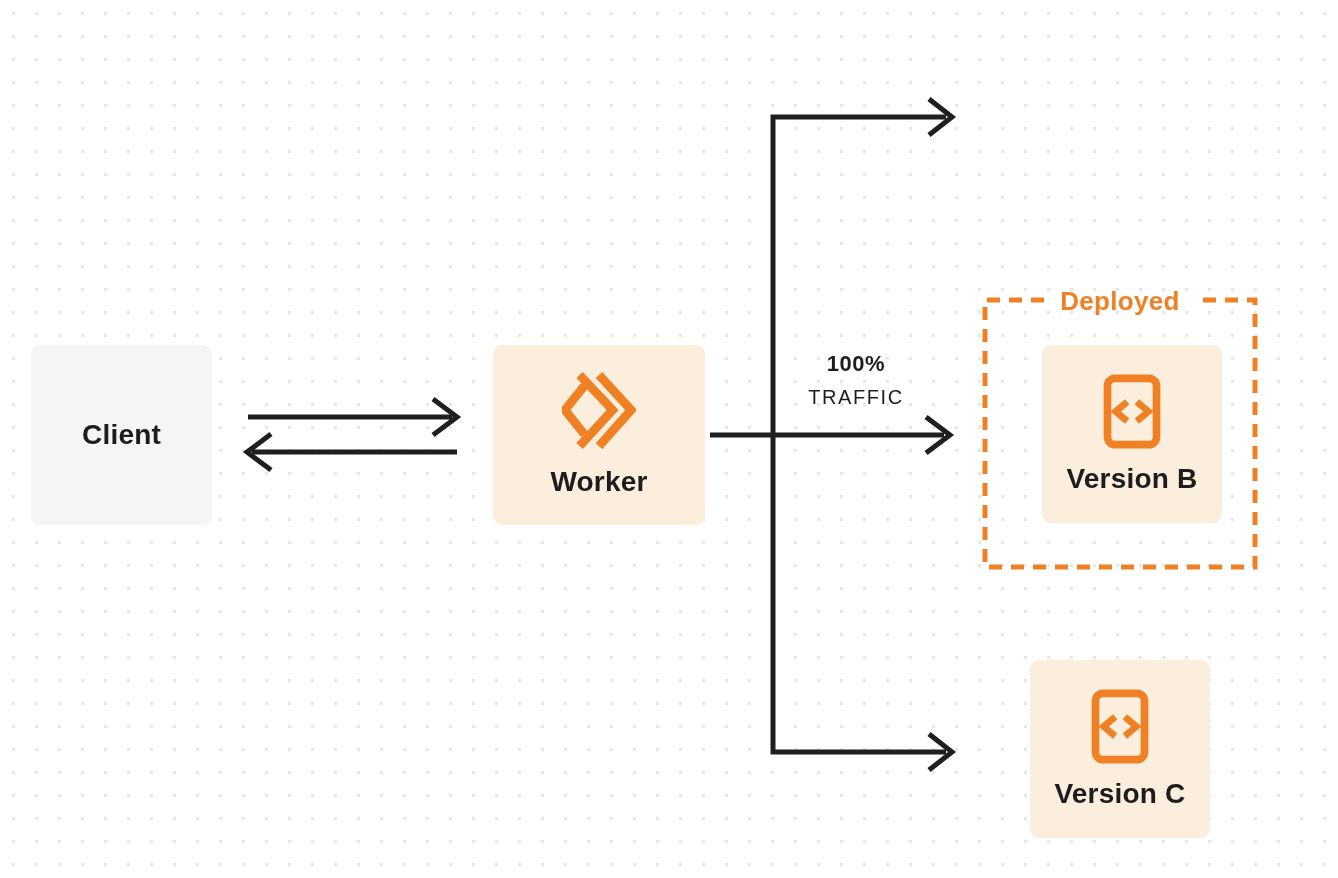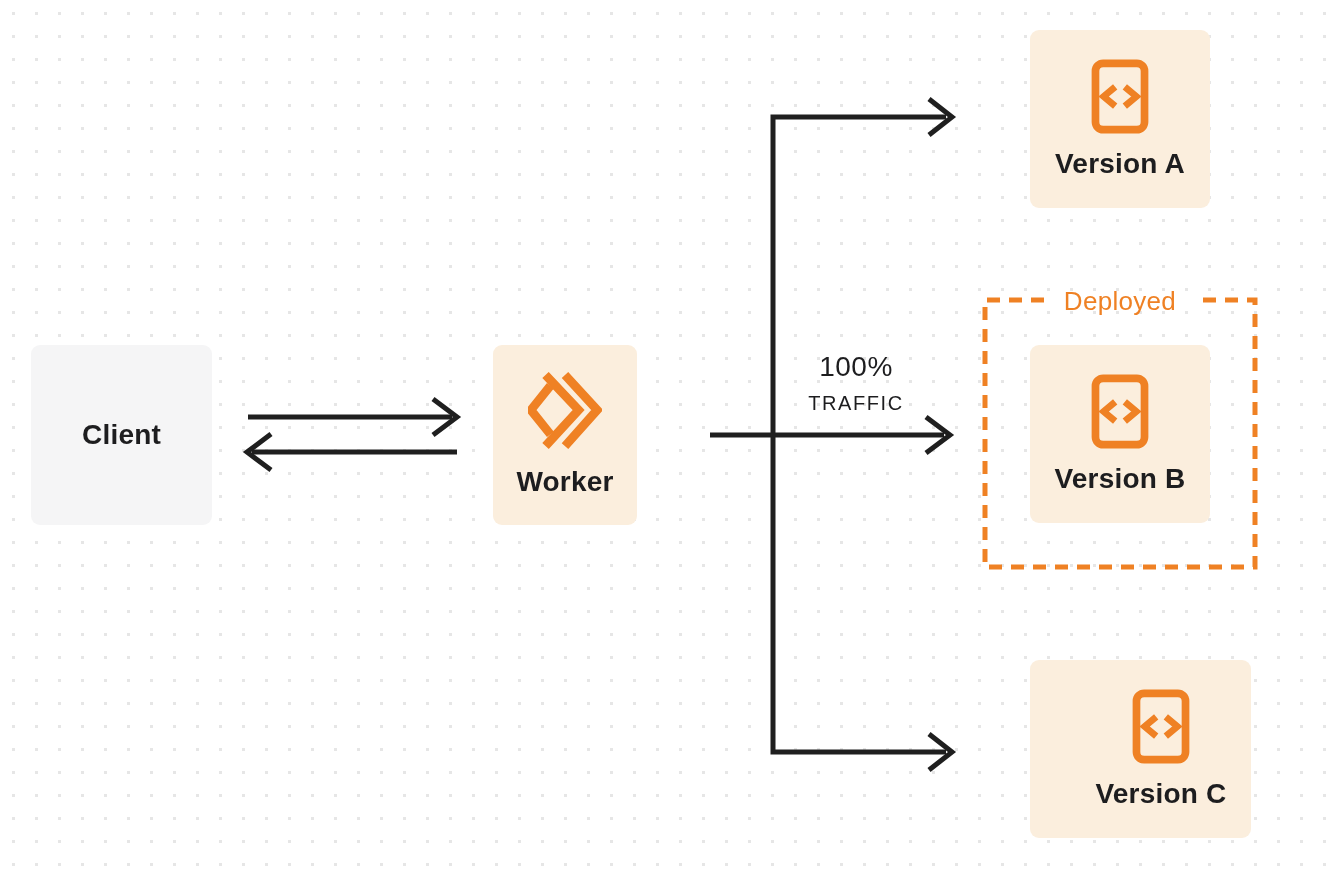--- a/index.html
+++ b/index.html
@@ -34,57 +34,57 @@
   }
   .node-gray  { background: #f5f5f6; align-items: center; }
   .node-cream { background: #fbeedd; }
   .node-label {
     font-size: 28px;
     font-weight: 700;
     color: #1d1d1f;
     letter-spacing: 0.2px;
   }
   .client-box  { left: 31px;  top: 345px; width: 181px; height: 180px; }
-  .worker-box  { left: 493px; top: 345px; width: 144px; height: 180px; }
+  .worker-box  { left: 493px; top: 345px; width: 212px; height: 180px; }
   .worker-box .icon-wrap { margin-bottom: 16px; }
   .version-box { left: 1030px; width: 180px; height: 178px; }
   .version-a { top: 30px; }
-  .version-b { top: 345px; }
-  .version-c { top: 660px; padding-left: 41px; }
+  .version-b { top: 345px; margin-left: 12px; }
+  .version-c { top: 660px; }
   .version-box .icon-wrap { margin-bottom: 14px; }
   .icon-wrap { line-height: 0; }
   .traffic-label {
     position: absolute;
     left: 856px;
     top: 351px;
     transform: translateX(-50%);
     text-align: center;
     color: #1d1d1f;
     white-space: nowrap;
   }
   .traffic-line1 {
     display: block;
-    font-size: 28px;
-    font-weight: 400;
+    font-size: 22px;
+    font-weight: 700;
     letter-spacing: 0.5px;
   }
   .traffic-line2 {
     display: block;
     margin-top: 9px;
     font-size: 20px;
     font-weight: 400;
     letter-spacing: 1.6px;
   }
   .deployed-label {
     position: absolute;
     left: 1120px;
     top: 301px;
     transform: translate(-50%, -50%);
     font-size: 26px;
-    font-weight: 400;
+    font-weight: 700;
     color: #ef8124;
     letter-spacing: 0.3px;
     white-space: nowrap;
     text-align: right;
   }
 </style>
 </head>
 <body>
 
 <div class="canvas">
@@ -119,30 +119,20 @@
     <span class="icon-wrap">
       <svg width="74" height="78" viewBox="0 0 76 80" fill="none">
         <path d="M23 14 L3 39 L23 64" stroke="#ef8124" stroke-width="9"></path>
         <path d="M18 3 L52 39 L18 76" stroke="#ef8124" stroke-width="9"></path>
         <path d="M38 3 L71 39 L38 76" stroke="#ef8124" stroke-width="9"></path>
       </svg>
     </span>
     <span class="node-label">Worker</span>
   </div>
 
-  <div class="node node-cream version-box version-a">
-    <span class="icon-wrap">
-      <svg width="58" height="75" viewBox="0 0 60 78">
-        <rect x="4.5" y="4.5" width="51" height="69" rx="8" fill="none" stroke="#ef8124" stroke-width="8"></rect>
-        <path d="M25 29 L13 39 L25 49" fill="none" stroke="#ef8124" stroke-width="7" stroke-linejoin="miter"></path>
-        <path d="M35 29 L47 39 L35 49" fill="none" stroke="#ef8124" stroke-width="7" stroke-linejoin="miter"></path>
-      </svg>
-    </span>
-    <span class="node-label">Version A</span>
-  </div>
 
   <div class="node node-cream version-box version-b">
     <span class="icon-wrap">
       <svg width="58" height="75" viewBox="0 0 60 78">
         <rect x="4.5" y="4.5" width="51" height="69" rx="8" fill="none" stroke="#ef8124" stroke-width="8"></rect>
         <path d="M25 29 L13 39 L25 49" fill="none" stroke="#ef8124" stroke-width="7" stroke-linejoin="miter"></path>
         <path d="M35 29 L47 39 L35 49" fill="none" stroke="#ef8124" stroke-width="7" stroke-linejoin="miter"></path>
       </svg>
     </span>
     <span class="node-label">Version B</span>

